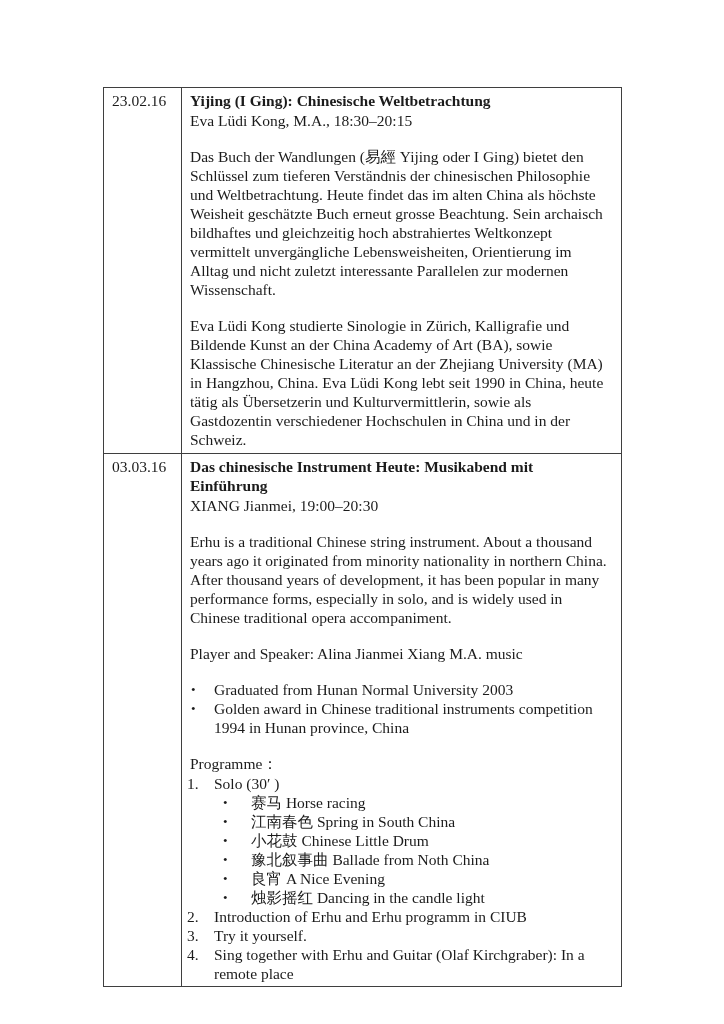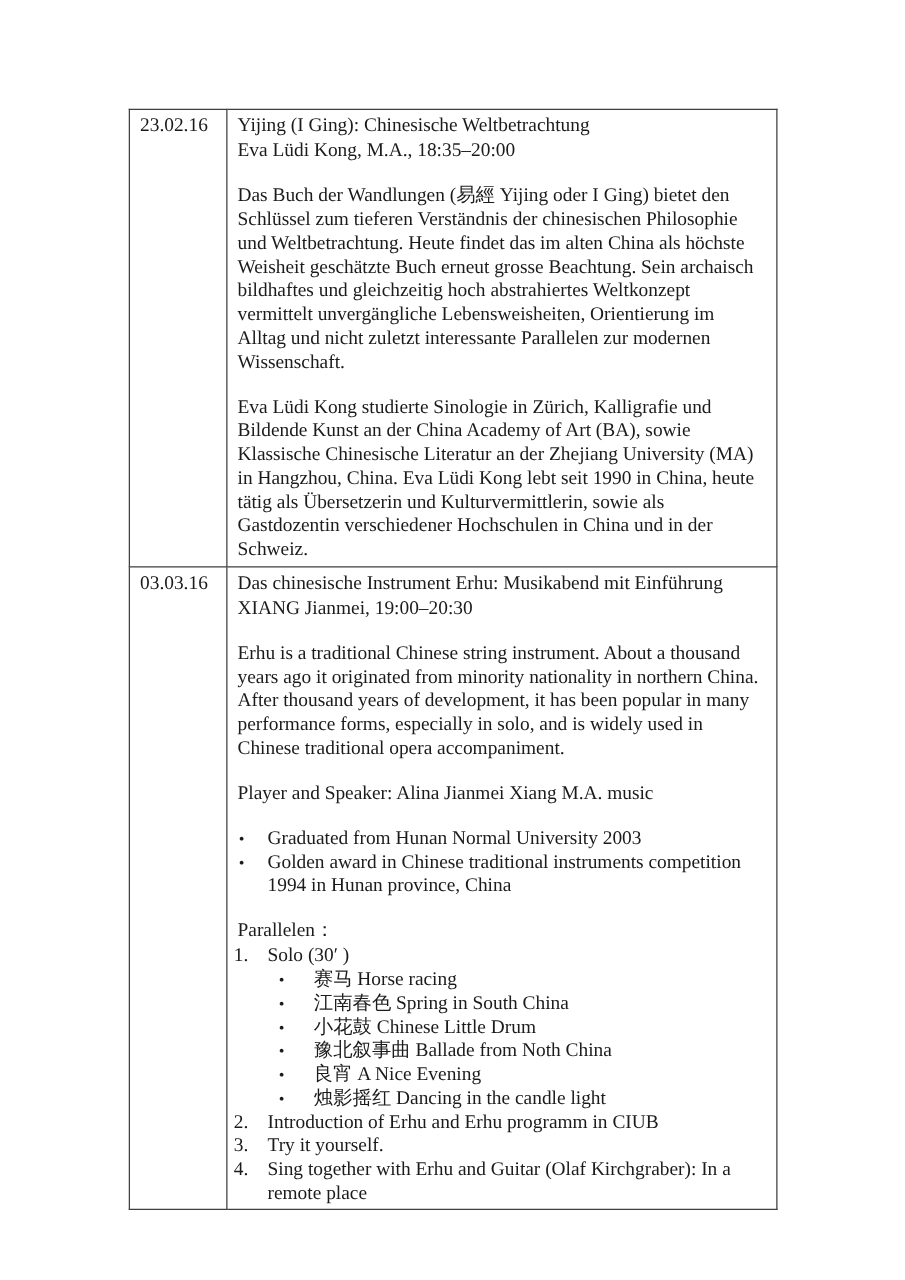--- a/index.html
+++ b/index.html
@@ -28,21 +28,21 @@
   }
   table.events td {
     border: 1px solid #3f3f3f;
     vertical-align: top;
     padding: 2px 8px 3px 7px;
   }
   td.date-cell { }
   td.content-cell { }
   tr.last-row td { height: 44px; }
   p { margin: 1px; }
-  p.title { font-weight: normal; }
+  p.title { font-weight: bold; }
   p.spacer { height: 15px; }
   .bitem { display: flex; }
   .bitem .bmark {
     flex: 0 0 23px;
     margin-left: 2px;
     font-size: 13px;
   }
   .nitem { display: flex; }
   .nitem .nnum {
     flex: 0 0 27px;
@@ -67,51 +67,51 @@
       <col style="width:78px">
       <col style="width:440px">
     </colgroup>
     <tbody>
         <tr class="row">
           <td class="date-cell">
             <p class="date">23.02.16</p>
           </td>
           <td class="content-cell">
             <p class="title">Yijing (I Ging): Chinesische Weltbetrachtung</p>
-            <p class="para">Eva Lüdi Kong, M.A., 18:35–20:00</p>
+            <p class="para">Eva Lüdi Kong, M.A., 18:30–20:15</p>
             <p class="spacer"></p>
             <p class="para">Das Buch der Wandlungen (易經 Yijing oder I Ging) bietet den Schlüssel zum tieferen Verständnis der chinesischen Philosophie und Weltbetrachtung. Heute findet das im alten China als höchste Weisheit geschätzte Buch erneut grosse Beachtung. Sein archaisch bildhaftes und gleichzeitig hoch abstrahiertes Weltkonzept vermittelt unvergängliche Lebensweisheiten, Orientierung im Alltag und nicht zuletzt interessante Parallelen zur modernen Wissenschaft.</p>
             <p class="spacer"></p>
             <p class="para">Eva Lüdi Kong studierte Sinologie in Zürich, Kalligrafie und Bildende Kunst an der China Academy of Art (BA), sowie Klassische Chinesische Literatur an der Zhejiang University (MA) in Hangzhou, China. Eva Lüdi Kong lebt seit 1990 in China, heute tätig als Übersetzerin und Kulturvermittlerin, sowie als Gastdozentin verschiedener Hochschulen in China und in der Schweiz.</p>
           </td>
         </tr>
         <tr class="row">
           <td class="date-cell">
             <p class="date">03.03.16</p>
           </td>
           <td class="content-cell">
-            <p class="title">Das chinesische Instrument Erhu: Musikabend mit Einführung</p>
+            <p class="title">Das chinesische Instrument Heute: Musikabend mit Einführung</p>
             <p class="para">XIANG Jianmei, 19:00–20:30</p>
             <p class="spacer"></p>
             <p class="para">Erhu is a traditional Chinese string instrument. About a thousand years ago it originated from minority nationality in northern China. After thousand years of development, it has been popular in many performance forms, especially in solo, and is widely used in Chinese traditional opera accompaniment.</p>
             <p class="spacer"></p>
             <p class="para">Player and Speaker: Alina Jianmei Xiang  M.A. music</p>
             <p class="spacer"></p>
             <div class="blist">
               <div class="bitem">
                 <span class="bmark">•</span>
                 <span class="btext">Graduated from Hunan Normal University 2003</span>
               </div>
               <div class="bitem">
                 <span class="bmark">•</span>
                 <span class="btext">Golden award in Chinese traditional instruments competition 1994 in Hunan province, China</span>
               </div>
             </div>
             <p class="spacer"></p>
-            <p class="para">Parallelen：</p>
+            <p class="para">Programme：</p>
             <div class="nlist">
               <div class="nitem">
                 <span class="nnum">1.</span>
                 <span class="ntext">Solo (30′ )</span>
               </div>
               <div class="sblist">
                 <div class="sbitem">
                   <span class="sbmark">•</span>
                   <span class="sbtext">赛马 Horse racing</span>
                 </div>

